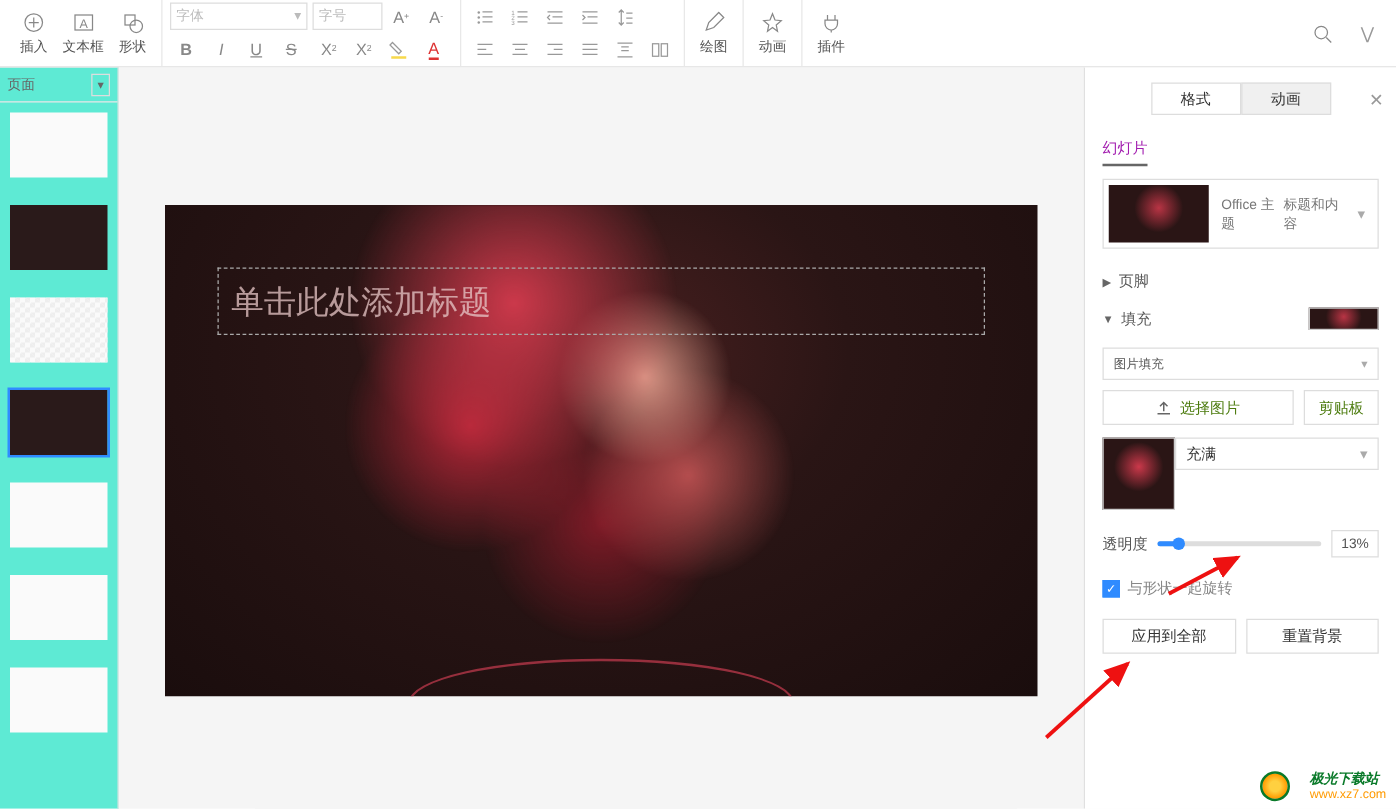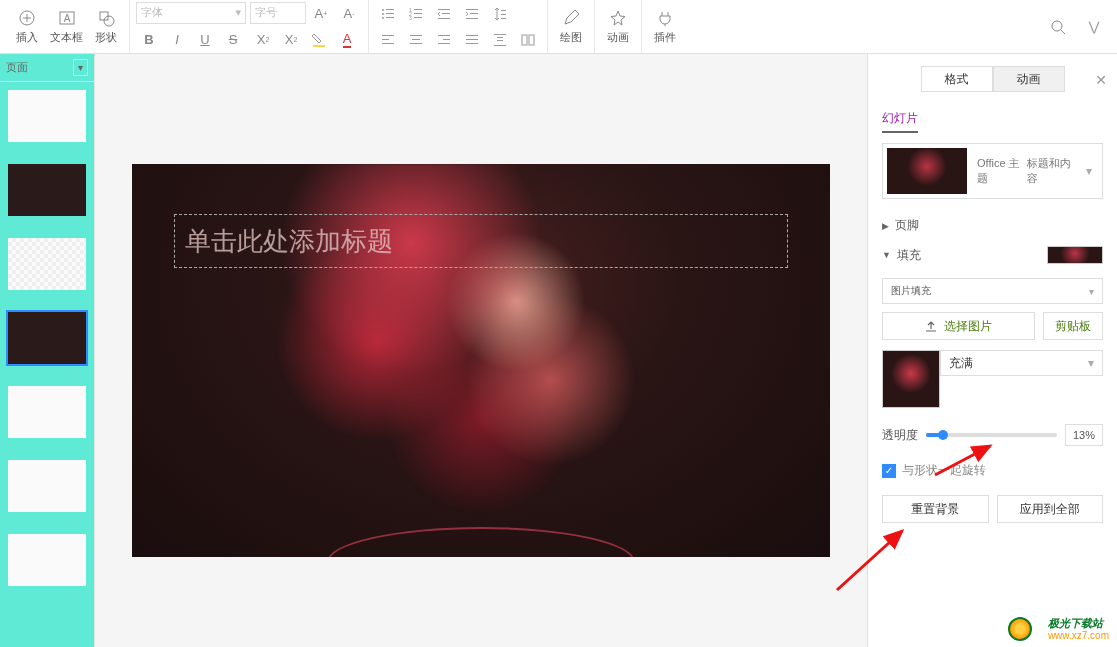--- a/index.html
+++ b/index.html
@@ -406,24 +406,24 @@
           </div>
       </div>
 
       <div class="chk-row">
         <div class="chkbox">✓</div>
         <span>与形状一起旋转</span>
       </div>
 
       <div class="bottom-btns">
         <div class="bottom-btn">
-            <span>重置背景</span>
+            <span>应用到全部</span>
           </div>
         <div class="bottom-btn">
-            <span>应用到全部</span>
+            <span>重置背景</span>
           </div>
       </div>
     </div>
   </div>
 </div>
 
 <div class="arrow" style="left:930px; top:440px">
   <svg width="70" height="40">
       <defs>
         <marker id="ah1" markerWidth="8" markerHeight="8" refX="6" refY="3" orient="auto">

